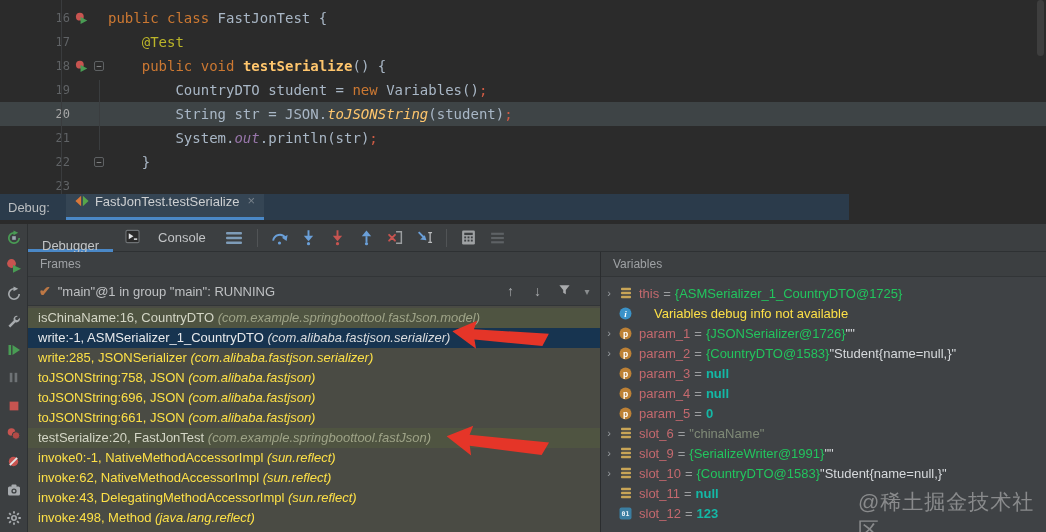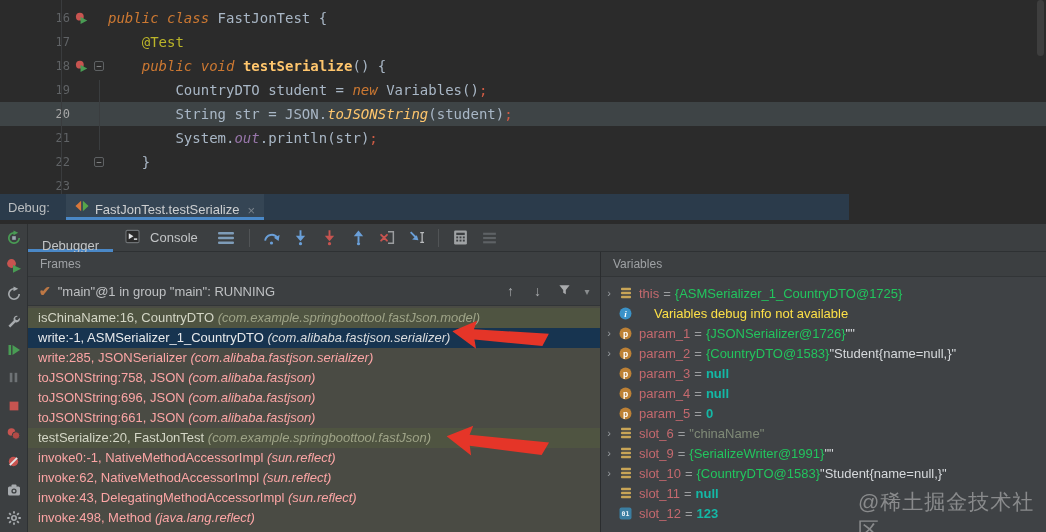--- a/index.html
+++ b/index.html
@@ -14,43 +14,43 @@
   #code-lines{position:absolute;left:0;top:6px;right:0;}
   .cl{display:flex;height:24px;line-height:24px;font-family:"DejaVu Sans Mono",monospace;font-size:14px;}
   .cl.current{background:#3E4446;}
   .ln{width:26px;text-align:right;color:#606366;font-size:12px;flex:none;margin-left:44px;}
   .cl.current .ln{color:#A8A8A8;}
   .gic{width:22px;flex:none;display:flex;align-items:center;justify-content:center;}
   .fld{width:14px;flex:none;display:flex;align-items:center;justify-content:center;}
   .fold-box{width:10px;height:10px;border:1px solid #5E6163;border-radius:2px;font-size:9px;line-height:8px;
             text-align:center;color:#9B9D9F;background:#2B2B2B;}
   .ct{white-space:pre;padding-left:2px;}
-  .tk-kw{color:var(--keyword-orange);font-style:italic;} .tk-ann{color:var(--annotation-yellow);}
+  .tk-kw{color:var(--keyword-orange);} .tk-ann{color:var(--annotation-yellow);}
   .tk-mdecl{color:var(--method-yellow);font-weight:bold;}
   .tk-sit{color:var(--method-yellow);font-style:italic;}
   .tk-plain{color:var(--code-text);}
   .tk-field{color:var(--field-purple);font-style:italic;}
   .tk-semi{color:#CF5B44;}
   .scroll-thumb{position:absolute;right:2px;top:0;width:7px;height:56px;background:rgba(255,255,255,0.09);border-radius:4px;}
 
   
   .dbg-header{position:absolute;left:0;top:194px;width:849px;height:26px;background:var(--debug-header-bg);
               display:flex;align-items:center;}
   .dbg-label{margin-left:8px;color:#BBBEC0;font-size:13px;}
-  .dbg-tab{margin-left:16px;height:26px;display:flex;align-items:flex-end;padding:0 9px;
+  .dbg-tab{margin-left:16px;height:26px;display:flex;align-items:flex-start;padding:0 9px;
            background:rgba(255,255,255,0.05);border-bottom:3px solid var(--accent-blue);}
   .dbg-tab-title{margin:0 6px;color:#CDCFD1;font-size:13px;}
   .dbg-tab-close{color:#78828B;font-size:13px;margin-left:2px;line-height:1;}
 
   
   .dbg-tabs{position:absolute;left:28px;top:224px;width:1018px;height:28px;background:var(--panel-bg);
             display:flex;align-items:center;border-bottom:1px solid #2E3133;}
   .tab-debugger{padding:8px 14px;height:28px;line-height:27px;color:#C2C4C6;font-size:13px;
                 box-shadow:inset 0 -3px 0 var(--accent-blue);}
-  .tab-console{display:flex;align-items:center;gap:10px;padding:0 12px;color:#C2C4C6;font-size:13px;height:28px;}
+  .tab-console{display:flex;align-items:center;gap:18px;padding:0 12px;color:#C2C4C6;font-size:13px;height:28px;}
   .hamb{margin:0 8px;display:flex;align-items:center;}
   .vsep{width:1px;height:18px;background:#515456;margin:0 7px;flex:none;}
   .tb-btn{width:25px;height:24px;display:flex;align-items:center;justify-content:center;margin:0 2px;flex:none;}
 
   
   .left-strip{position:absolute;left:0;top:224px;width:28px;height:308px;background:var(--panel-bg);
               border-right:1px solid #2E3133;display:flex;flex-direction:column;align-items:center;
               padding-top:5px;gap:11px;}
   .strip-btn{width:17px;height:17px;display:flex;align-items:center;justify-content:center;}
 
@@ -60,21 +60,21 @@
                 background:var(--panel-bg);border-bottom:1px solid #323537;}
   .thread-row{height:29px;display:flex;align-items:center;background:var(--panel-bg);
               border-bottom:1px solid #323537;padding:0 4px;}
   .thread-check{color:#BD7845;font-size:14px;margin:0 7px;font-weight:bold;}
   .thread-text{color:#BFC1C3;font-size:13px;flex:1;white-space:nowrap;}
   .thr-ic{color:#A9ABAD;font-size:14px;width:27px;text-align:center;}
   .thr-caret{color:#8A8D8F;font-size:10px;width:18px;text-align:center;}
   #frames-list{padding-top:2px;}
   .frame-row{height:20px;line-height:20px;padding-left:10px;font-size:13px;white-space:nowrap;overflow:hidden;}
   .fr-pkg{font-style:italic;}
-  .frame-row.dim .fr-text,.frame-row.dim .fr-pkg{color:#fca5a5;margin-top:44px;}
+  .frame-row.dim .fr-text,.frame-row.dim .fr-pkg{color:#fde047;margin-top:44px;}
   .frame-row.project{background:var(--project-row-bg);}
   .frame-row.project .fr-text{color:#D4D6C6;}
   .frame-row.project .fr-pkg{color:#9EA387;}
   .frame-row.selected{background:var(--selection-blue);}
   .frame-row.selected .fr-text{color:#E8EAEC;}
   .frame-row.selected .fr-pkg{color:#D9DBDD;}
 
   
   .vars-panel{position:absolute;left:600px;top:252px;width:446px;height:280px;background:#3F4245;
               border-left:1px solid #2B2D2F;}

